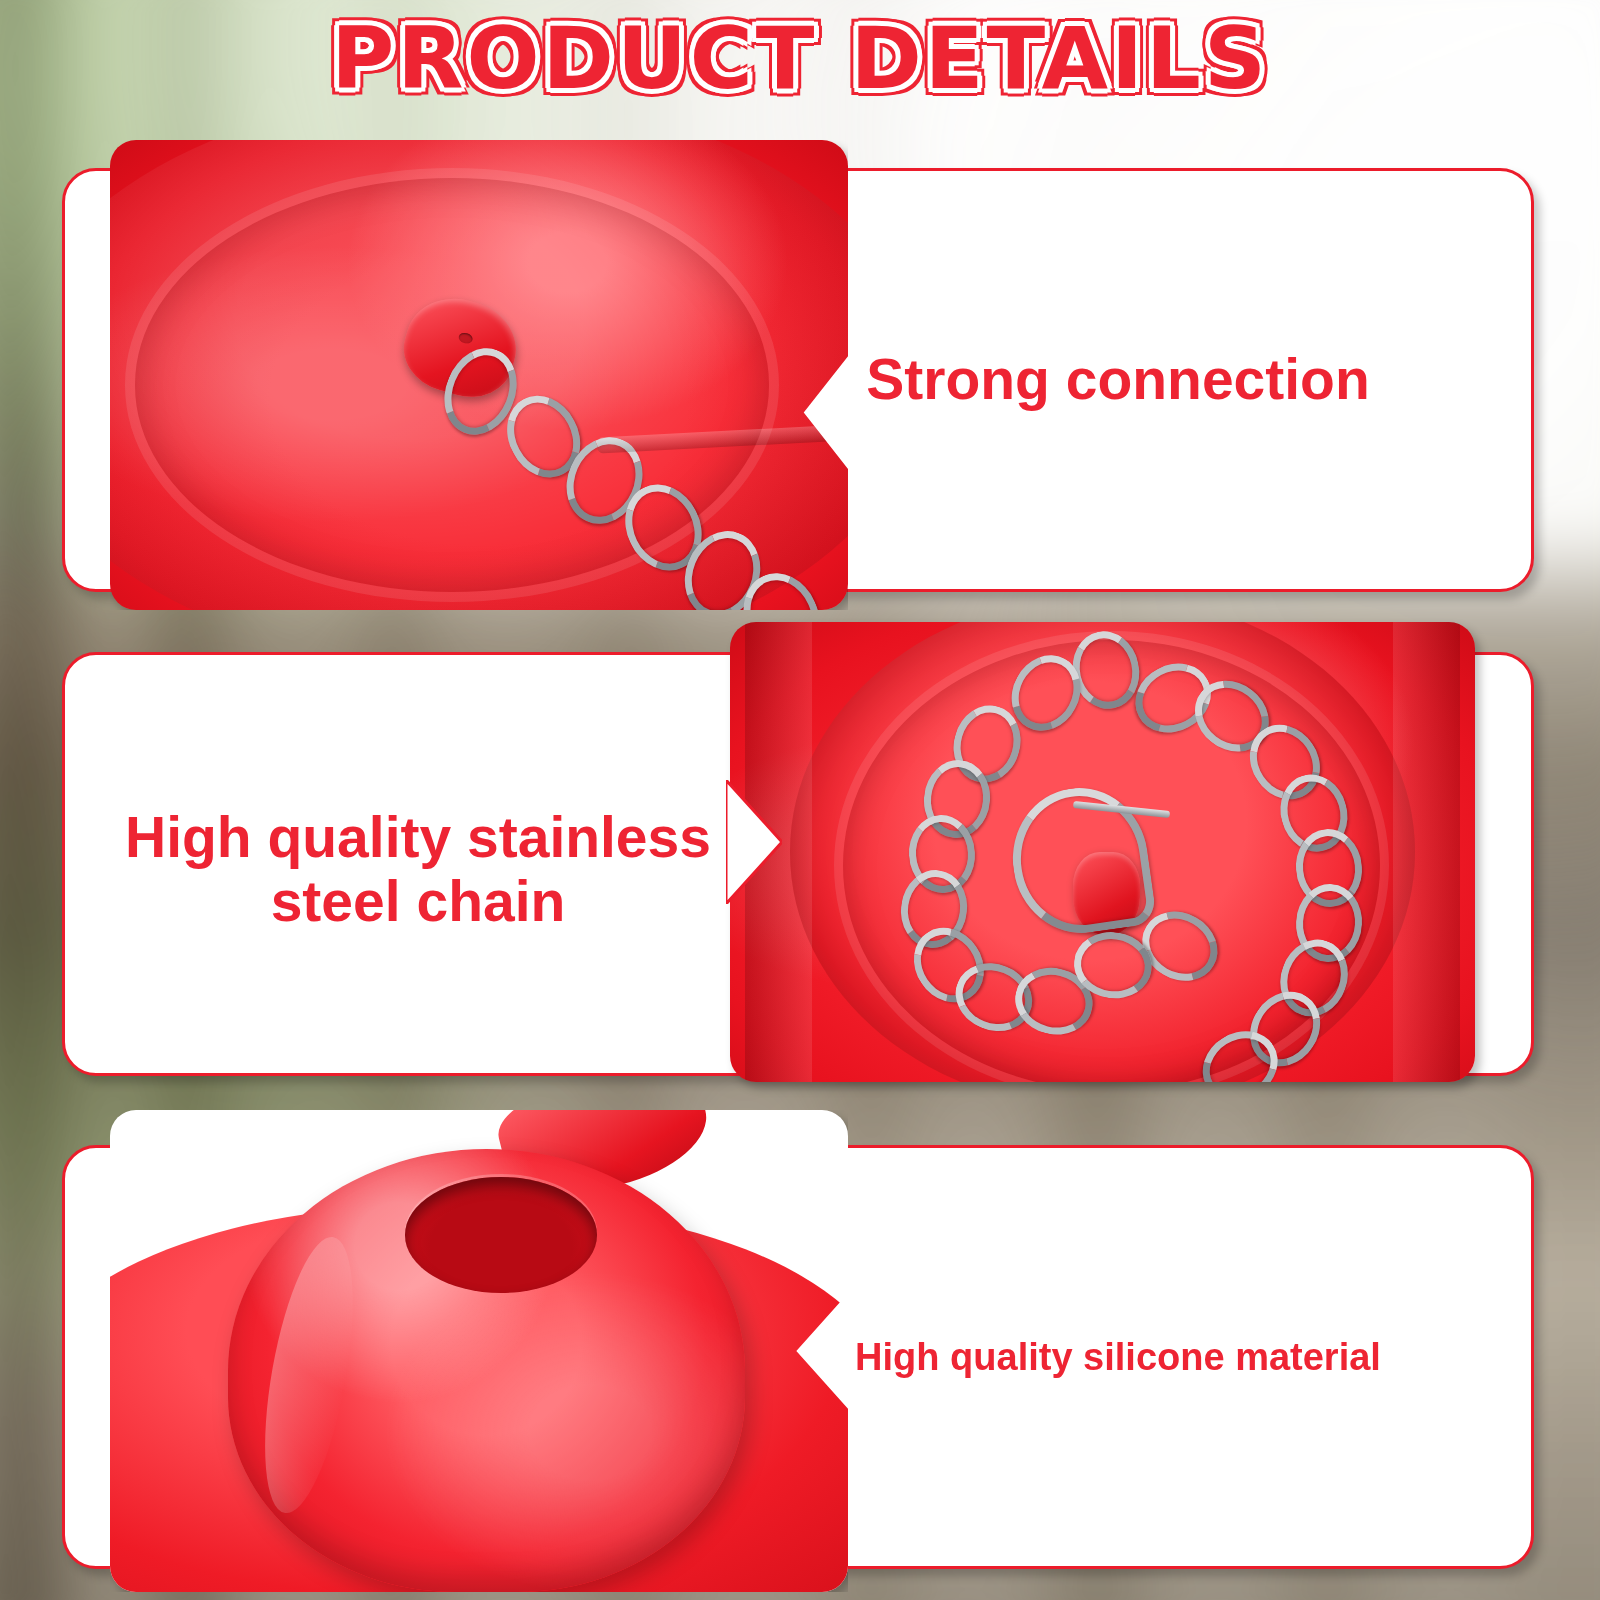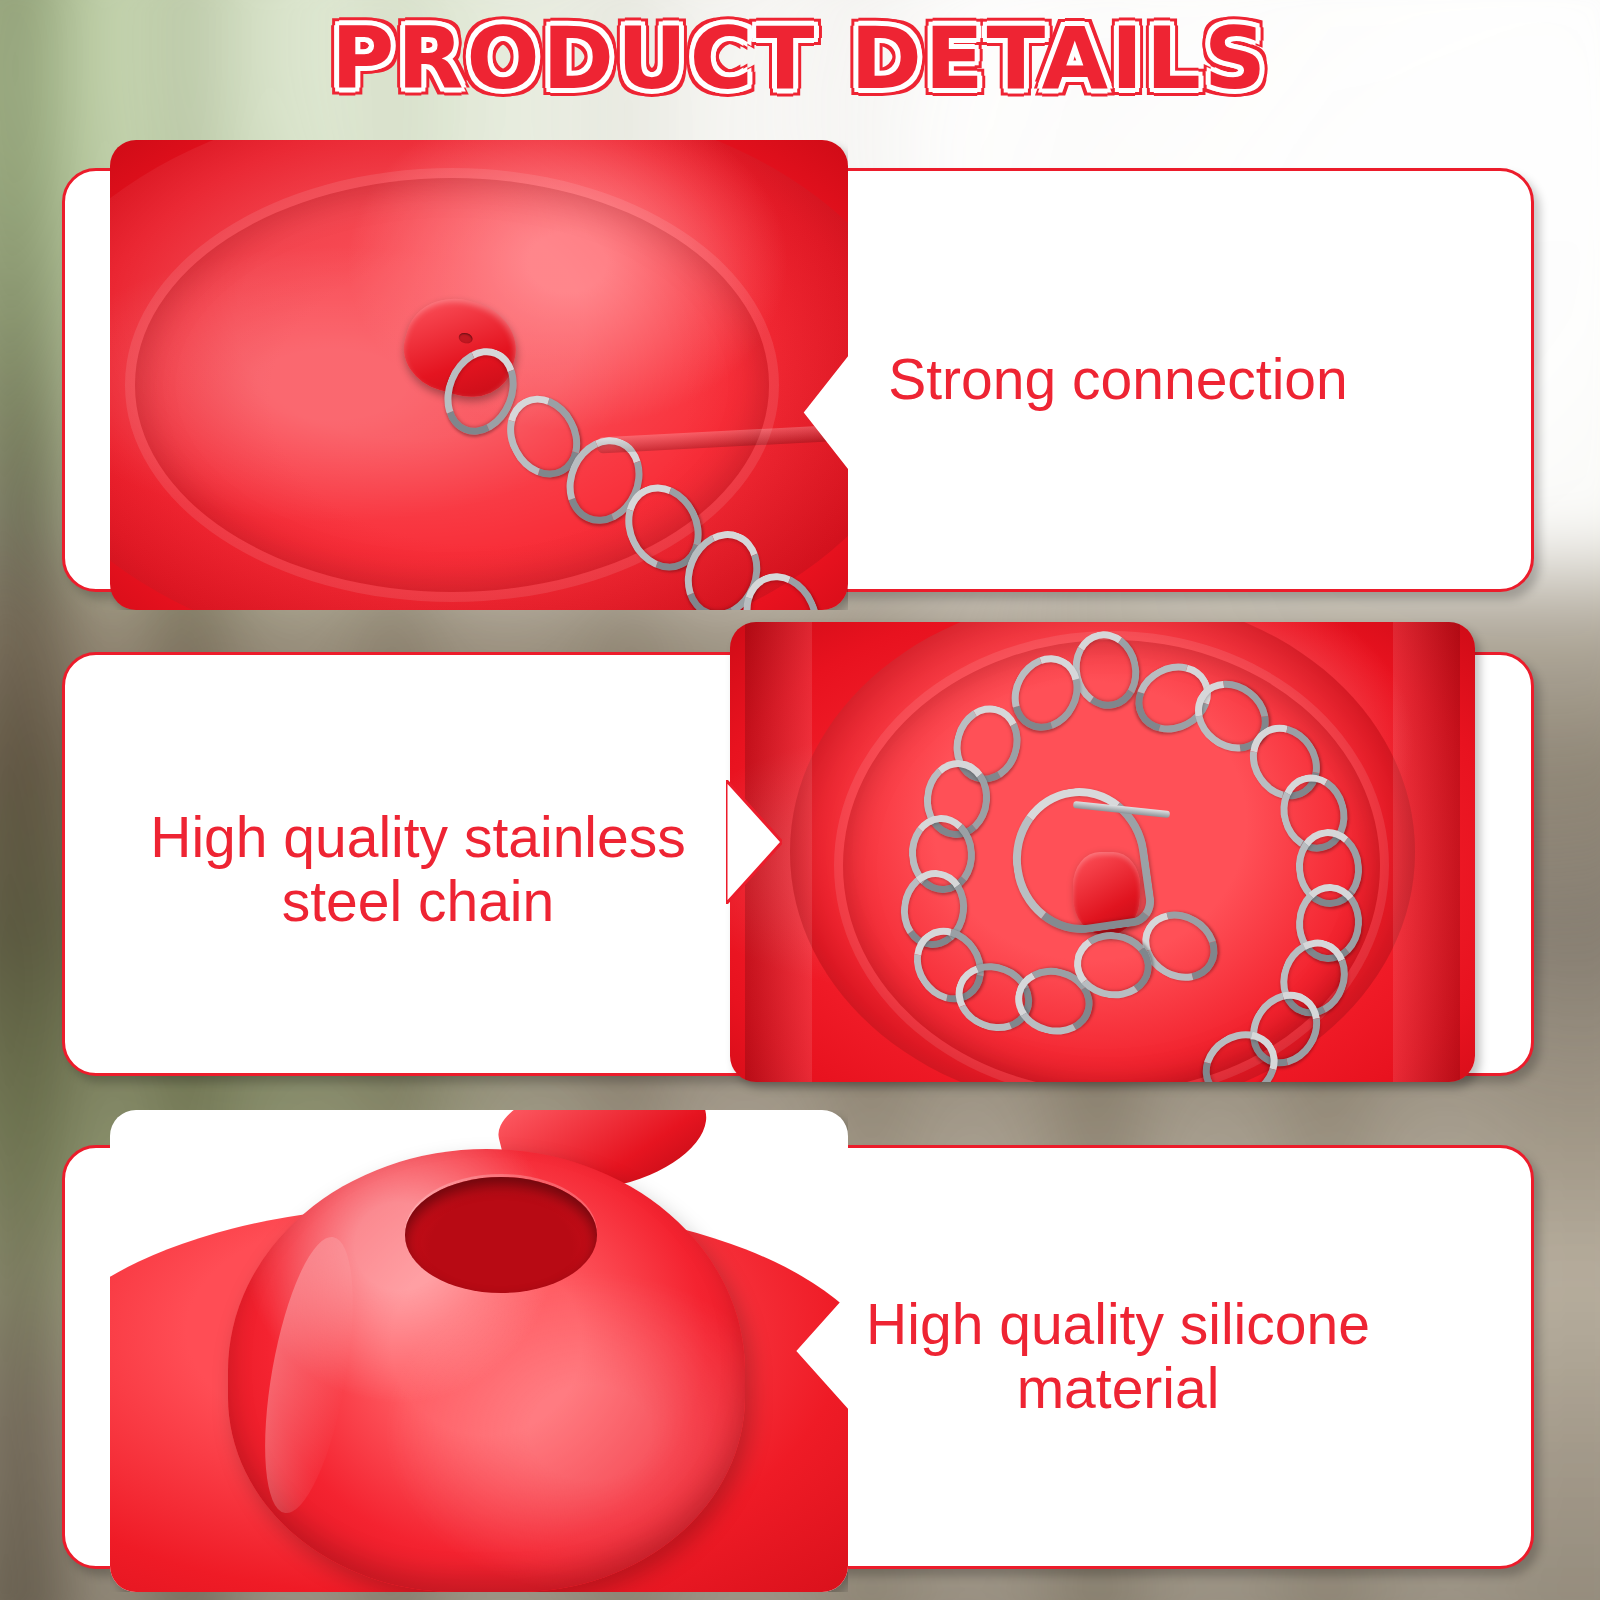--- a/index.html
+++ b/index.html
@@ -80,21 +80,21 @@
 
   
   .white-card{
     position:absolute;background:#fff;
     border:3px solid #ec1c2b;border-radius:34px;
     box-shadow:6px 7px 10px rgba(0,0,0,.22);
     display:flex;align-items:center;justify-content:center;
     z-index:10;
   }
   .caption{
-    color:#ee2433;font-weight:normal;text-align:center;line-height:1.12;
+    color:#ee2433;font-weight:bold;text-align:center;line-height:1.12;
     font-family:"Liberation Sans","DejaVu Sans",sans-serif;
     padding:0 26px;
   }
 
   .photo-card{
     position:absolute;overflow:hidden;z-index:20;
     box-shadow:5px 6px 10px rgba(0,0,0,.25);
   }
   .photo-inner{position:absolute;inset:0;}
 
@@ -135,21 +135,21 @@
   
   #card2{left:62px;  top:652px;  width:1466px; height:418px;}
   #cap2 {font-size:57px;margin-top:12px;}
   #photo2{left:730px; top:622px; width:745px; height:460px;
           border-radius:26px;
           --nx:0%; --ny1:0%; --nyc:0%; --ny2:0%;}
   #notch2{position:absolute;left:726px;top:780px;width:56px;height:124px;z-index:30;}
 
   
   #card3{left:62px;  top:1145px; width:1466px; height:418px;}
-  #cap3 {font-size:57px;}
+  #cap3 {font-size:38px;}
   #photo3{left:110px; top:1110px; width:738px; height:482px;
           border-radius:26px;
           --nx:93%; --ny1:38%; --nyc:50%; --ny2:62%;}
 </style>
 </head>
 <body>
 
 <div id="bg">
   <div class="bg-soft">
     <div class="layer bg-base"></div>

